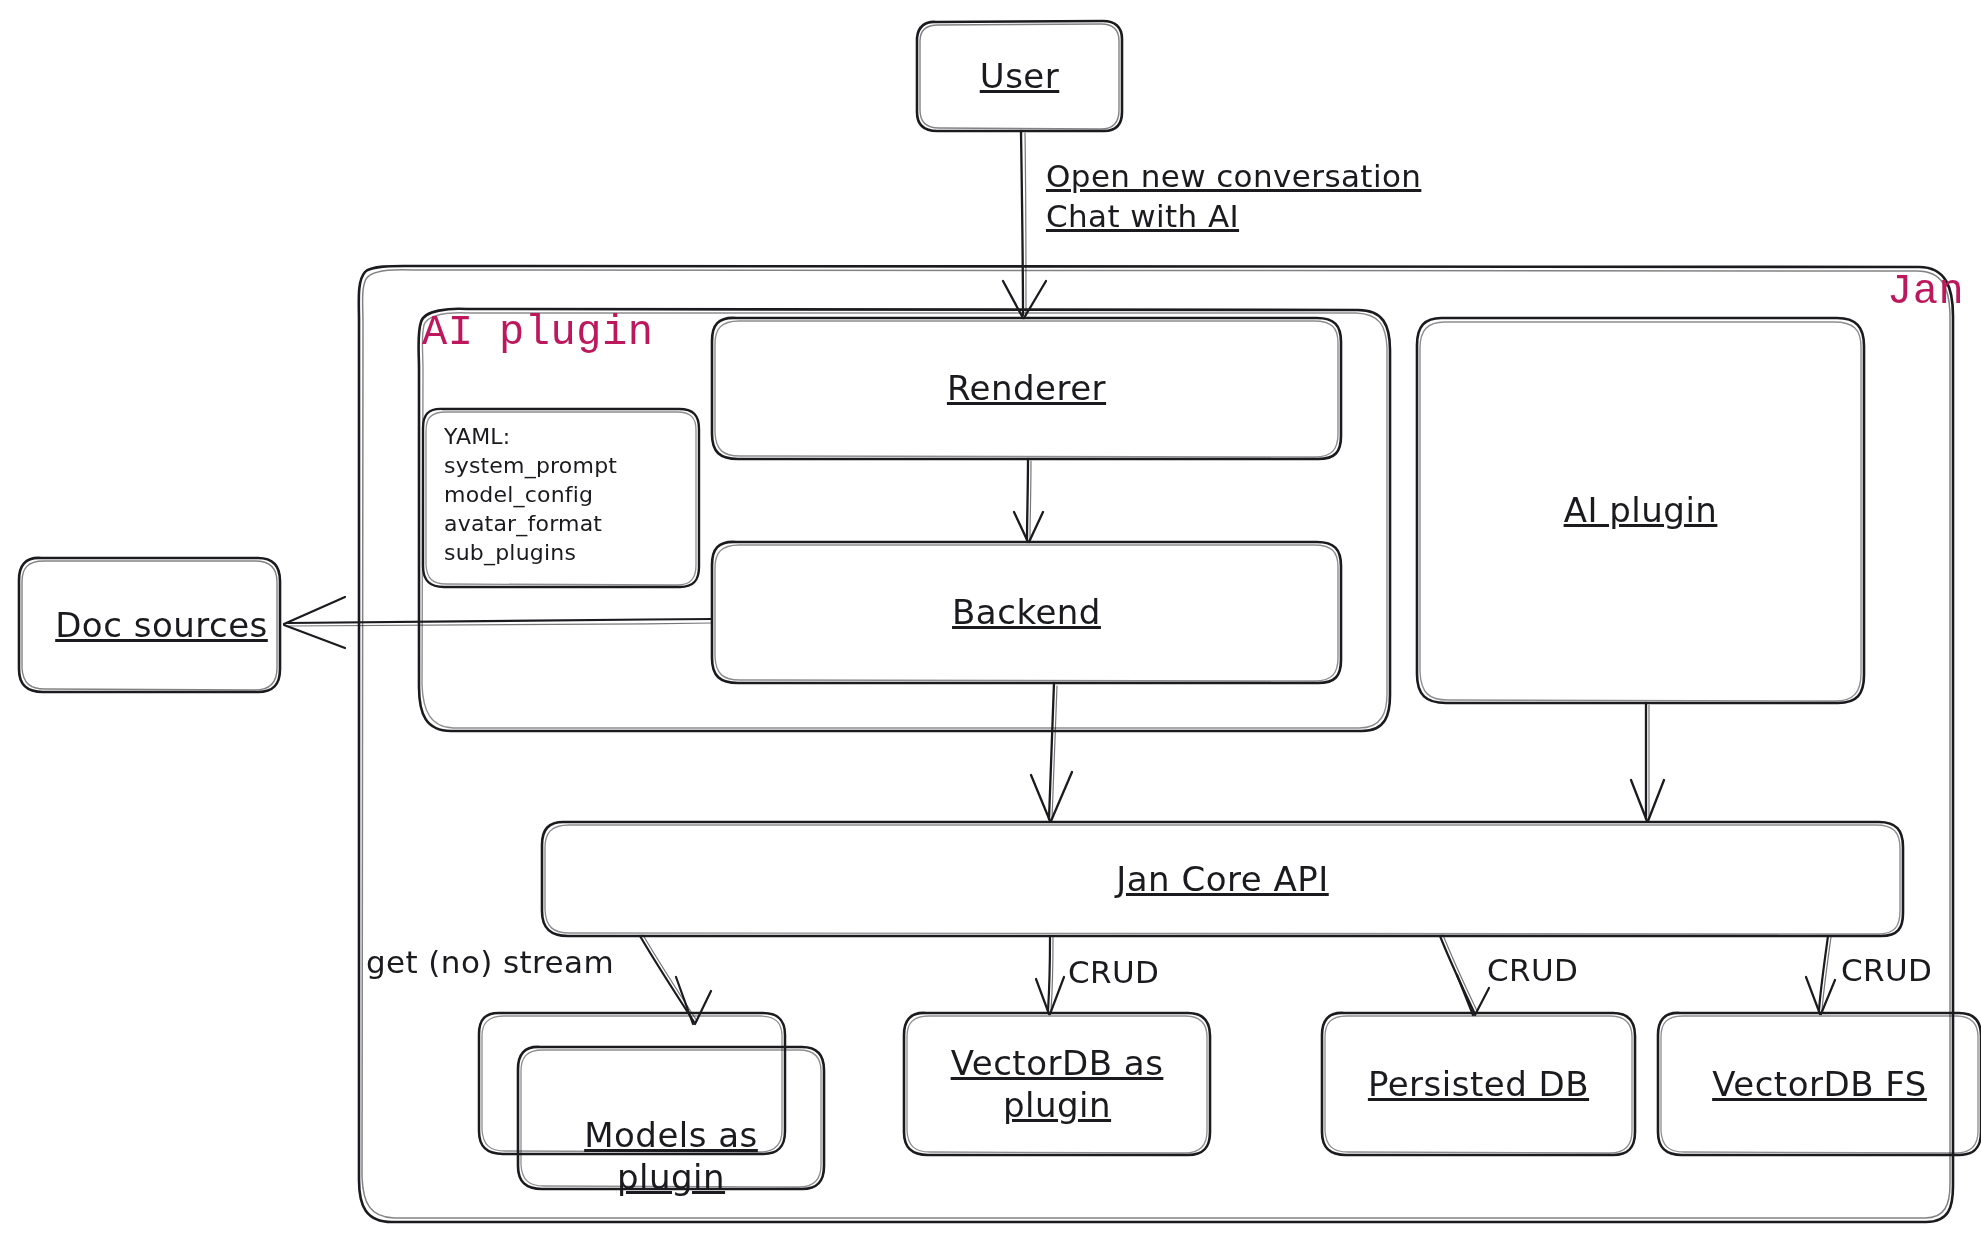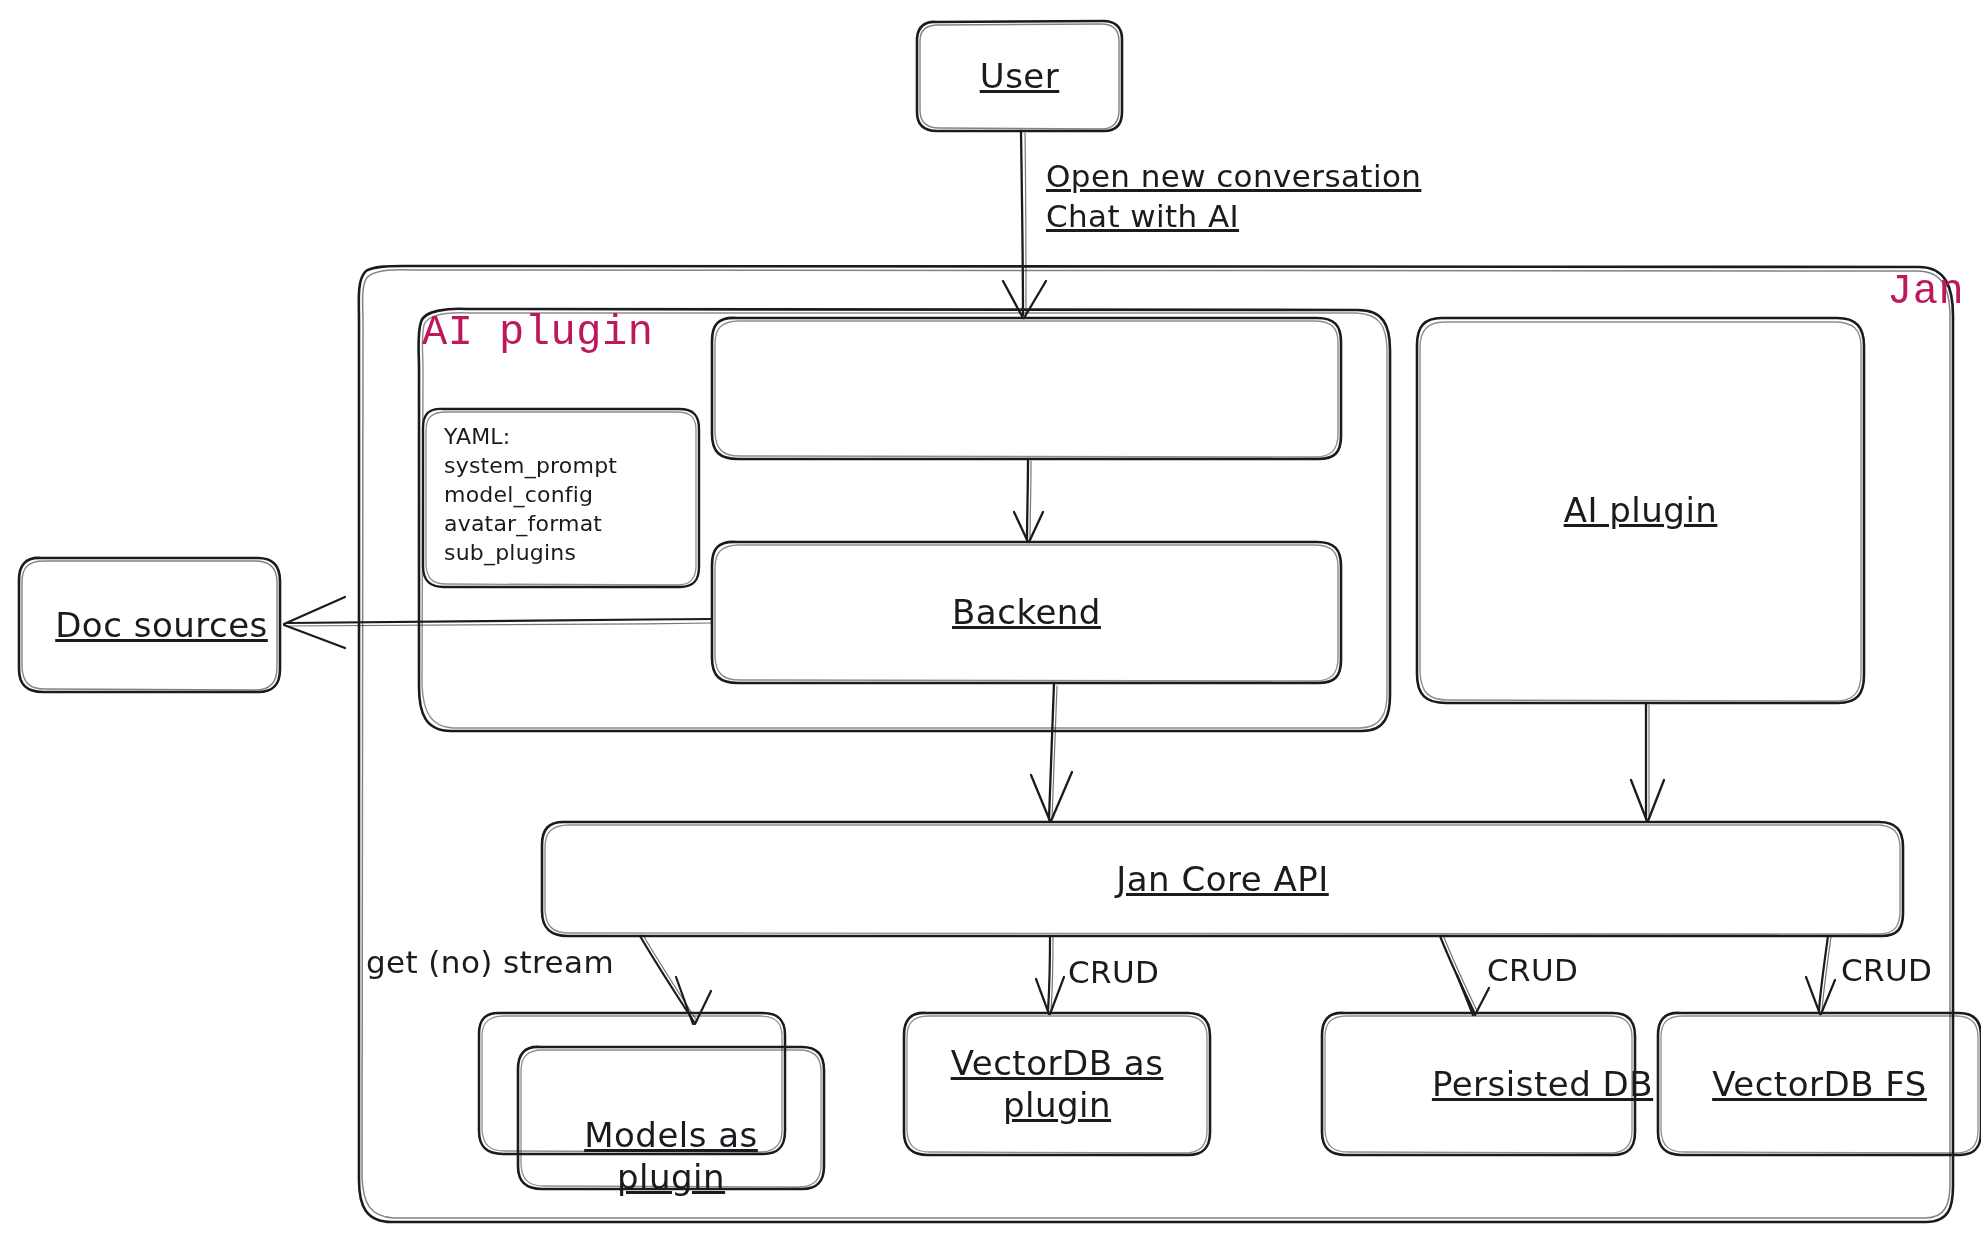--- a/index.html
+++ b/index.html
@@ -417,36 +417,37 @@
     </g>
 
   </svg>
 
   <div class="groupLabel" style="left:1887px; top:268px;">Jan</div>
 
   <div class="groupLabel" style="left:422px; top:309px;">AI plugin</div>
 
   <div class="nodeLabel" style="left:917px; top:21px; width:205px; height:110px;">User</div>
 
+  <div class="nodeLabel" style="left:712px; top:318px; width:629px; height:141px;">Renderer</div>
 
   <div class="nodeLabel" style="left:712px; top:542px; width:629px; height:141px;">Backend</div>
 
   <div class="nodeLabel" style="left:1417px; top:318px; width:447px; height:385px;">AI plugin</div>
 
   <div class="nodeLabel" style="left:19px; top:558px; width:261px; height:134px;margin-left:12px;">Doc sources</div>
 
   <div class="nodeLabel" style="left:542px; top:822px; width:1361px; height:114px;">Jan Core API</div>
 
   <div class="nodeLabel" style="left:518px; top:1047px; width:306px; height:142px;margin-top:38px;">Models as
 plugin</div>
 
   <div class="nodeLabel" style="left:904px; top:1013px; width:306px; height:142px;">VectorDB as
 plugin</div>
 
-  <div class="nodeLabel" style="left:1386px; top:1013px; width:313px; height:142px;">Persisted DB</div>
+  <div class="nodeLabel" style="left:1322px; top:1013px; width:313px; height:142px;">Persisted DB</div>
 
   <div class="nodeLabel" style="left:1658px; top:1013px; width:323px; height:142px;">VectorDB FS</div>
 
   <div class="yamlText" style="left:444px; top:422px; width:250px;">YAML:
 system_prompt
 model_config
 avatar_format
 sub_plugins</div>
 
   <div class="edgeLabel" style="left:1046px; top:156px; width:520px;text-decoration:underline;">Open new conversation

